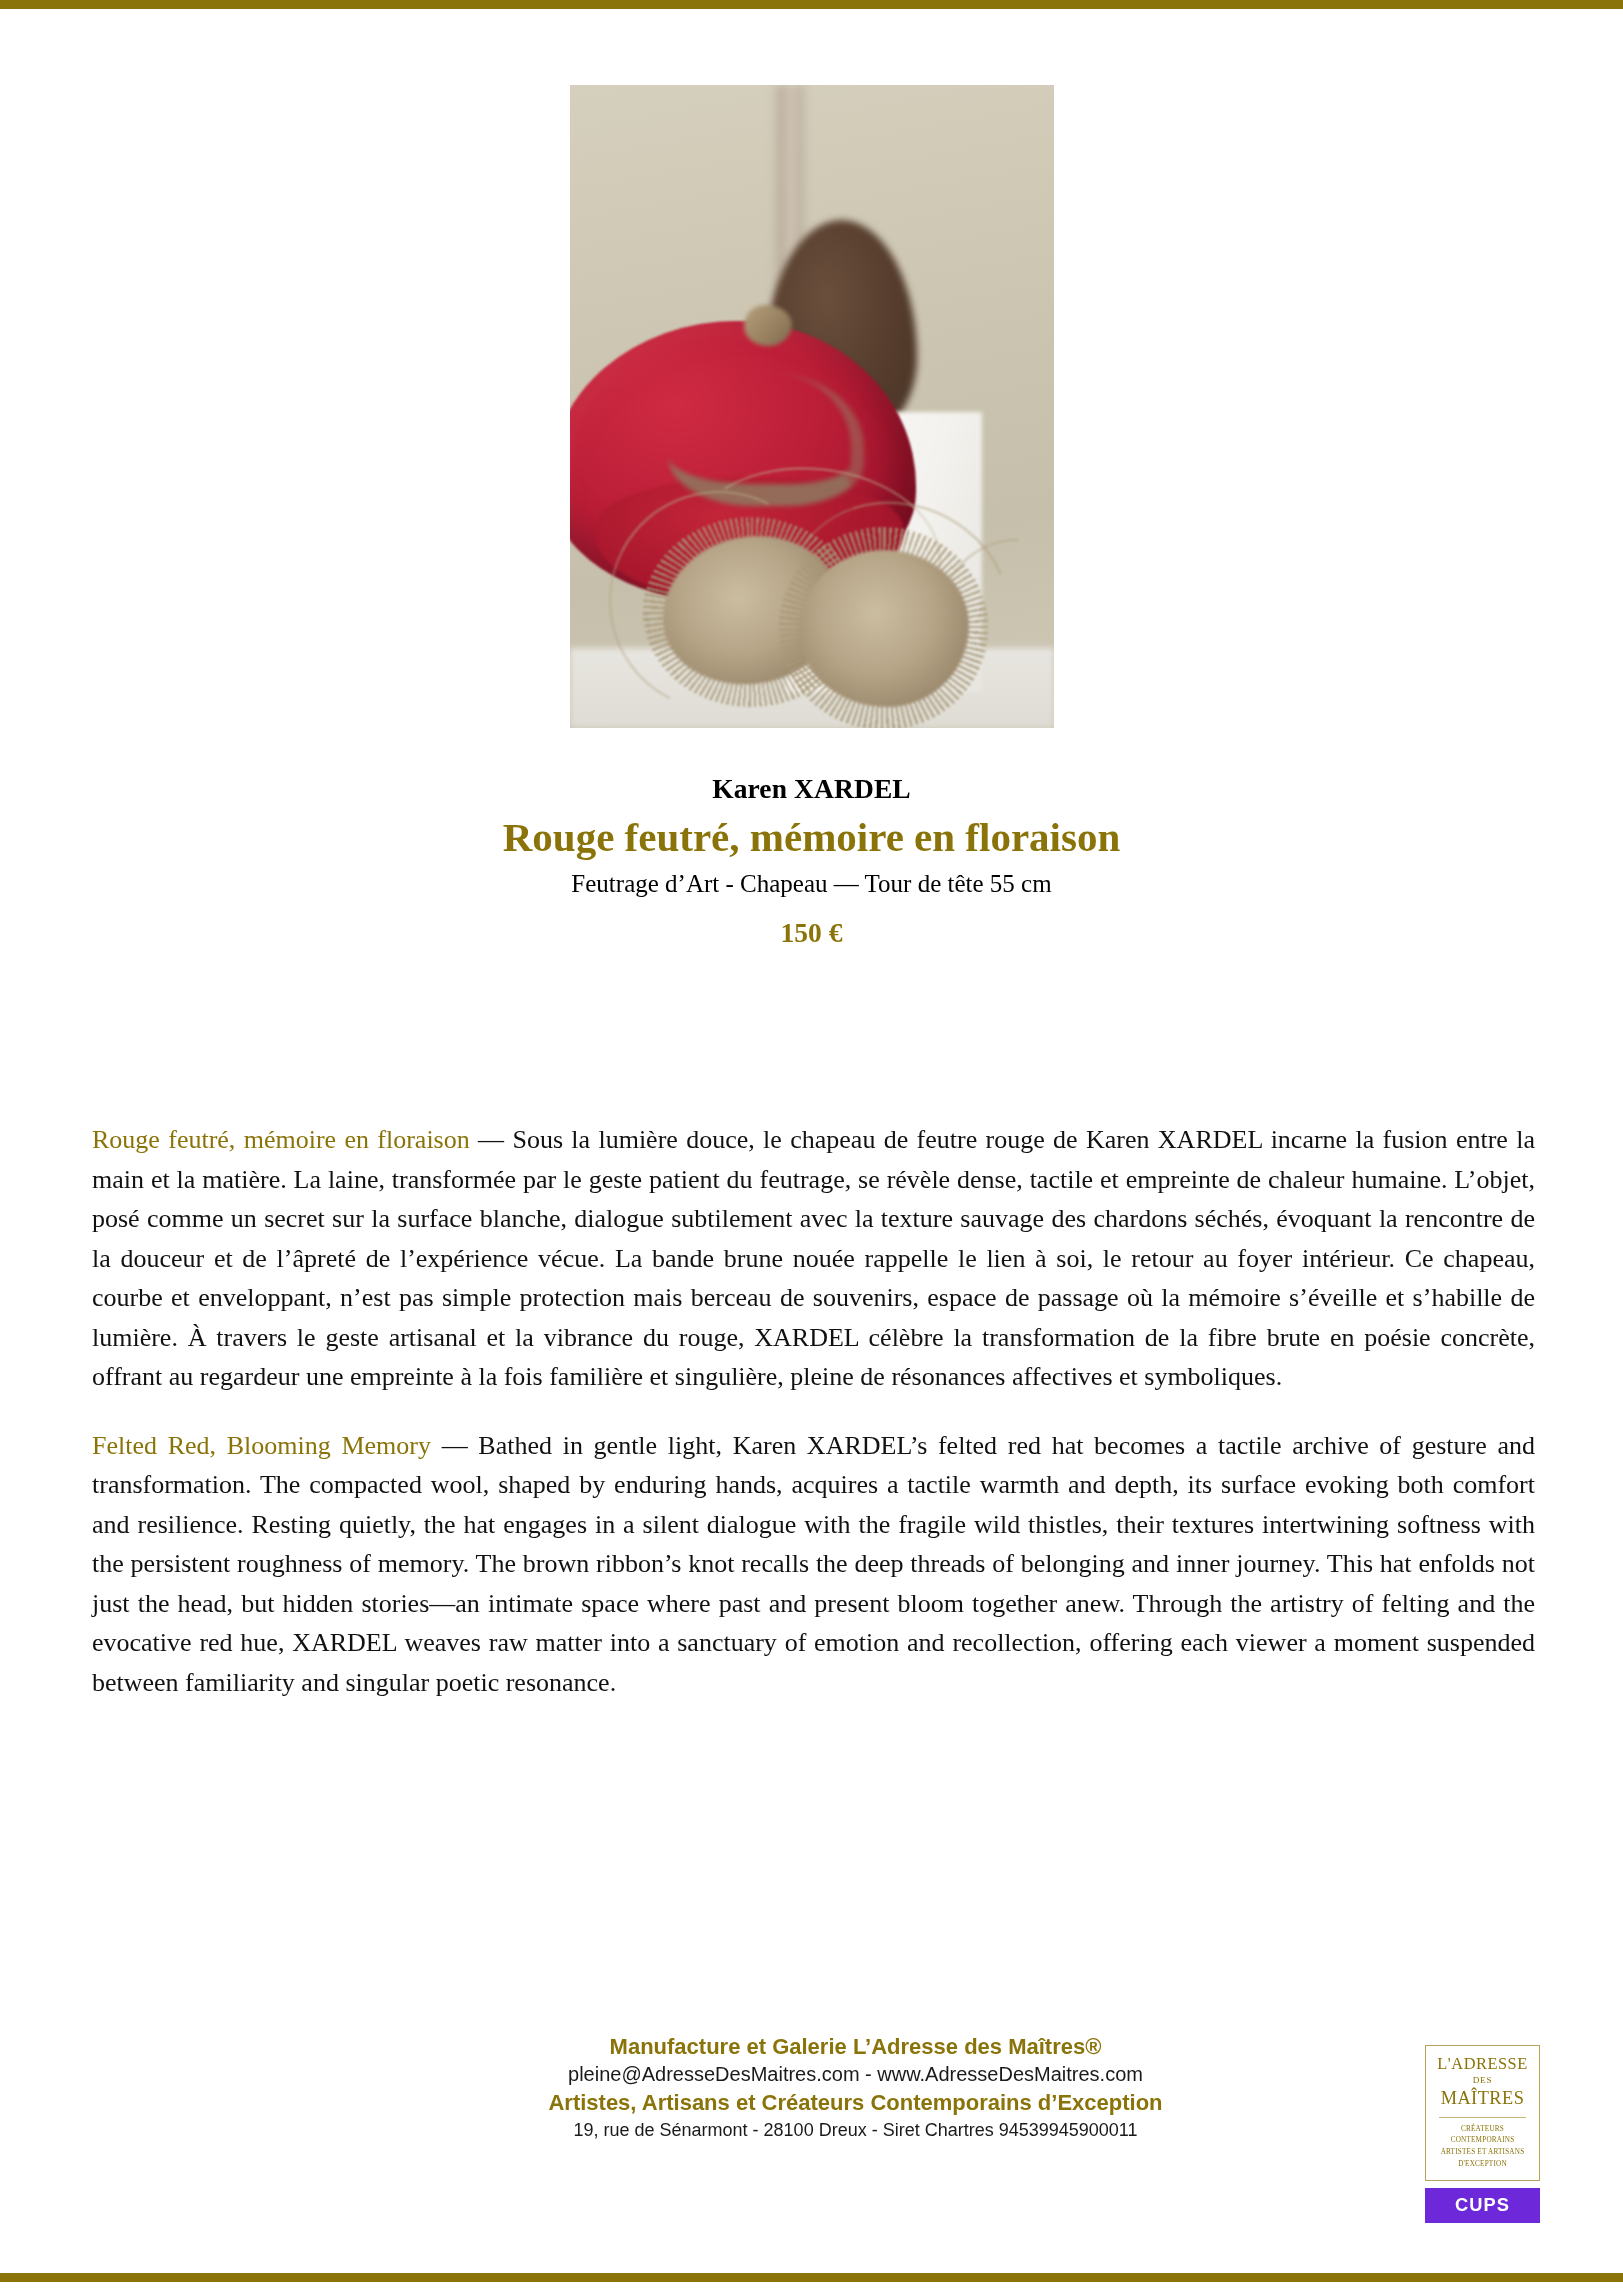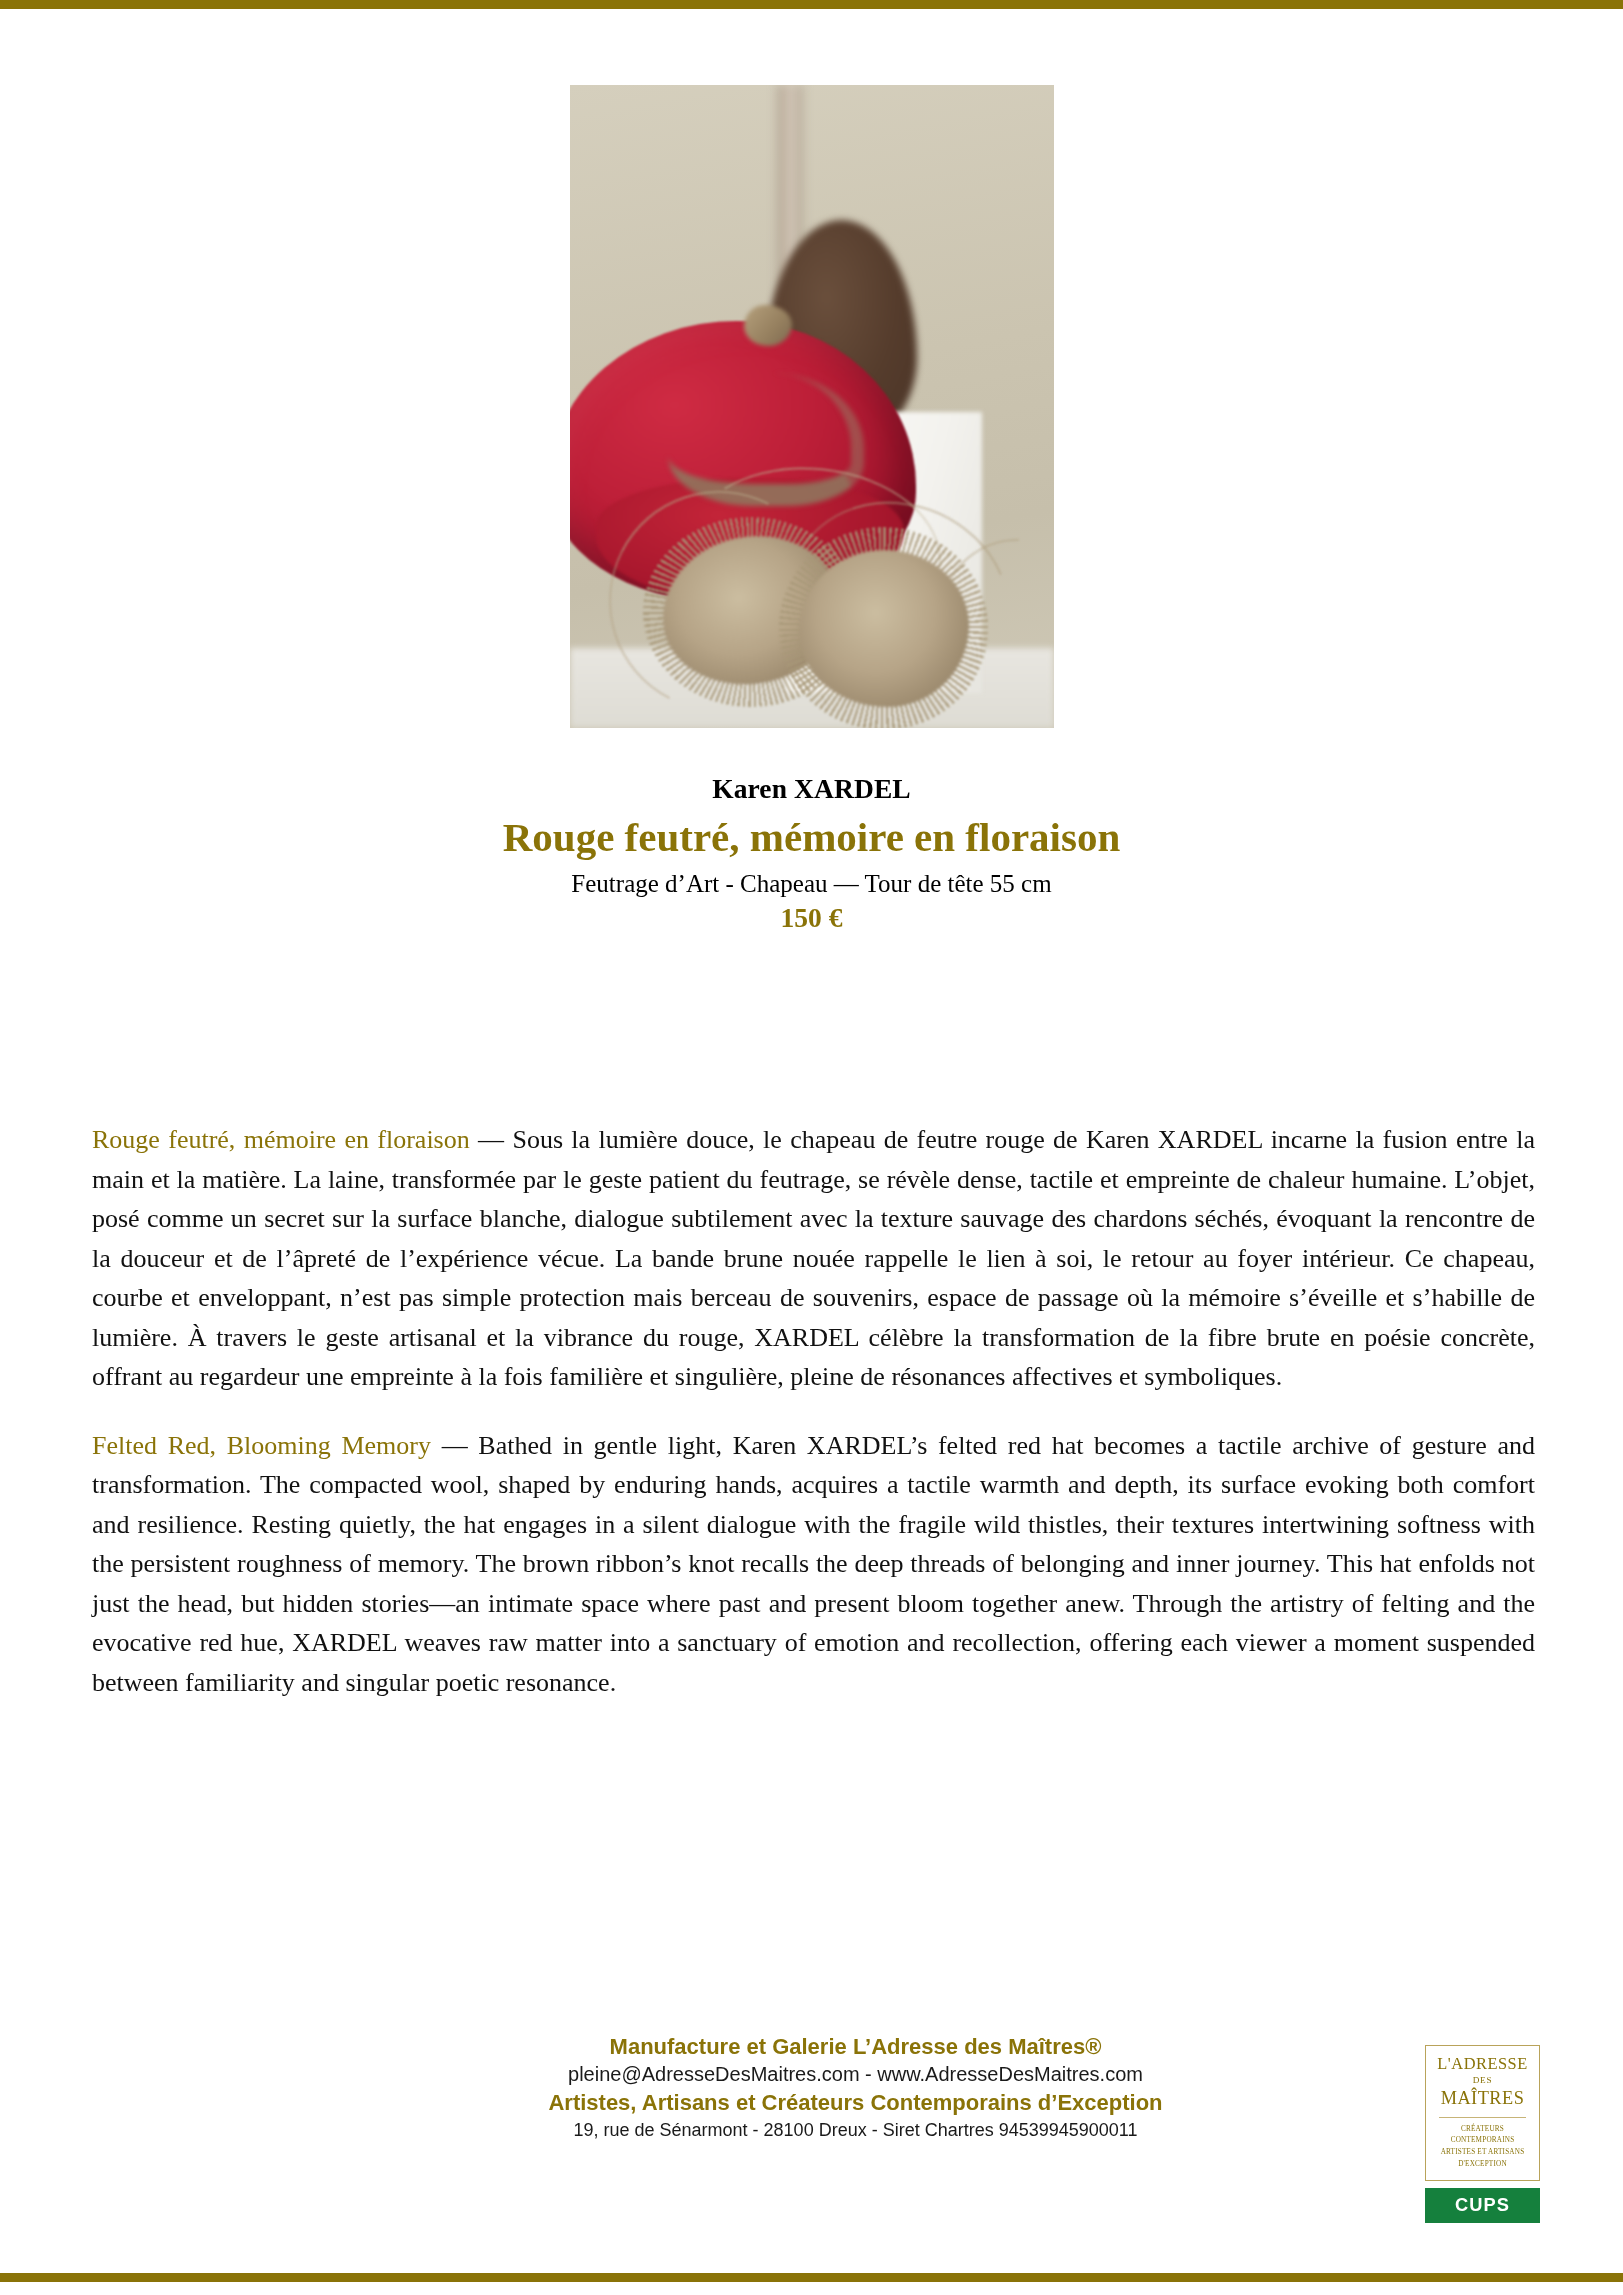--- a/index.html
+++ b/index.html
@@ -190,21 +190,21 @@
     color: #8a7308;
     line-height: 1.18;
   }
   .artwork-specs {
     margin-top: 6.5px;
     font-size: 25px;
     color: #000000;
     line-height: 1.25;
   }
   .artwork-price {
-    margin-top: 1px;
+    margin-top: 16px;
     font-size: 27.5px;
     font-weight: bold;
     color: #8a7308;
     line-height: 1.25;
   }
 
   
   .body-copy {
     position: absolute;
     left: 92px;
@@ -300,21 +300,21 @@
   }
   .logo-sub {
     font-family: "Liberation Serif", "DejaVu Serif", serif;
     color: #8a7308;
     font-size: 7.2px;
     letter-spacing: 0.2px;
     line-height: 1.65;
   }
   .logo-cups {
     margin-top: 6.5px;
-    background: #15803d;
+    background: #6d28d9;
     color: #ffffff;
     font-family: "Liberation Sans", "DejaVu Sans", sans-serif;
     font-weight: bold;
     font-size: 18.3px;
     letter-spacing: 1px;
     padding: 5.9px 0 7.2px 0;
   }
 </style>
 </head>
 <body>

